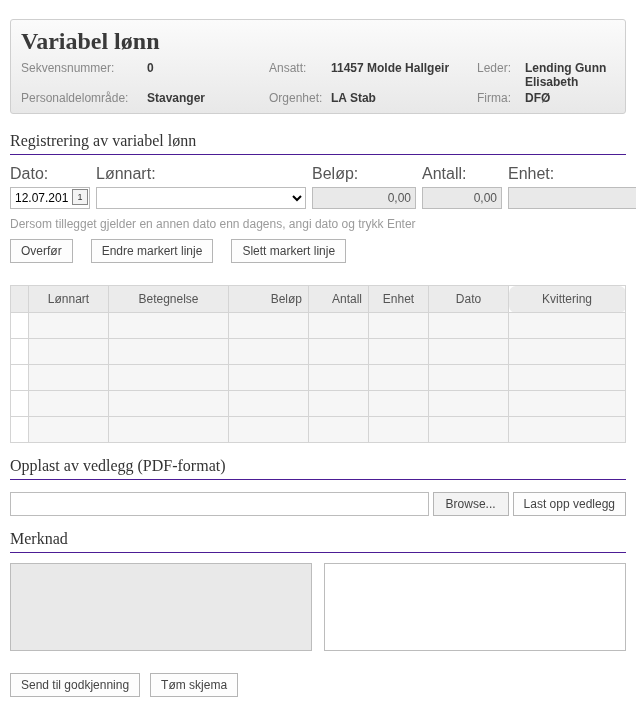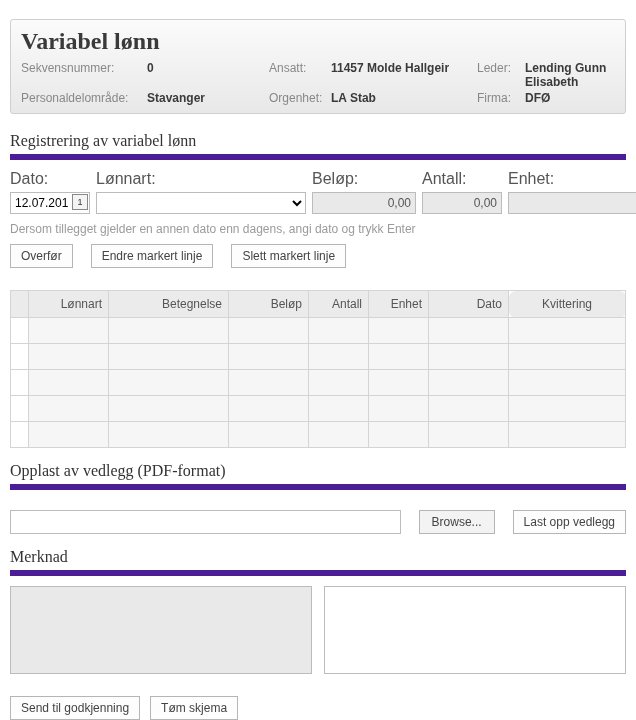--- a/index.html
+++ b/index.html
@@ -31,21 +31,21 @@
   .hdr-label { color: #888; flex: 0 0 auto; }
   .hdr-val { color: #3a3a3a; font-weight: bold; margin-left: 6px; }
   .col1 .hdr-label { width: 120px; }
   .col2 .hdr-label { width: 56px; }
   .col3 .hdr-label { width: 42px; }
 
   .section-title {
     font-family: Georgia, "Times New Roman", serif;
     font-size: 16px;
     color: #333;
-    border-bottom: 6px solid #4c1d95;
+    border-bottom: 1px solid #4c1d95;
     padding-bottom: 4px;
     margin: 14px 0 10px 0;
   }
 
   .fields { display: flex; gap: 6px; margin-bottom: 4px; align-items: flex-end; }
   .field { display: flex; flex-direction: column; }
   .field label { font-size: 16px; color: #555; margin-bottom: 4px; }
   .ctrl {
     border: 1px solid #bcbcbc;
     background: #fff;
@@ -82,28 +82,28 @@
     font-size: 12px;
     padding: 4px 10px;
     cursor: pointer;
   }
 
   table.grid { border-collapse: collapse; width: 100%; table-layout: fixed; }
   table.grid th, table.grid td { border: 1px solid #d4d4d4; }
   table.grid th {
     background: #ebebeb; color: #555;
     font-weight: normal; font-size: 12px;
-    padding: 6px 6px; text-align: right;
+    padding: 6px 6px; text-align: center;
   }
   table.grid th.right { text-align: right; }
   table.grid th.center { text-align: center; border-radius: 7px; }
   table.grid td { background: #f6f6f6; height: 26px; }
   table.grid td.sel { width: 18px; background: #fff; }
 
-  .upload-row { display: flex; gap: 18px; align-items: center; margin-top: 20px; justify-content: center; }
+  .upload-row { display: flex; gap: 4px; align-items: center; margin-top: 12px; justify-content: center; }
   .upload-path { flex: 1; height: 24px; border: 1px solid #bcbcbc; background: #fff; }
   .browse-btn { border: 1px solid #b5b5b5; background: #f3f3f3; padding: 4px 12px; cursor: pointer; font-size: 12px; color: #444; }
 
   .note-row { display: flex; gap: 12px; margin-top: 4px; }
   .note-box { flex: 1; height: 88px; border: 1px solid #bcbcbc; }
   .note-box.left { background: #e9e9e9; }
   .note-box.right { background: #fff; }
 
   .footer-btns { display: flex; gap: 10px; margin-top: 22px; }
 </style>

